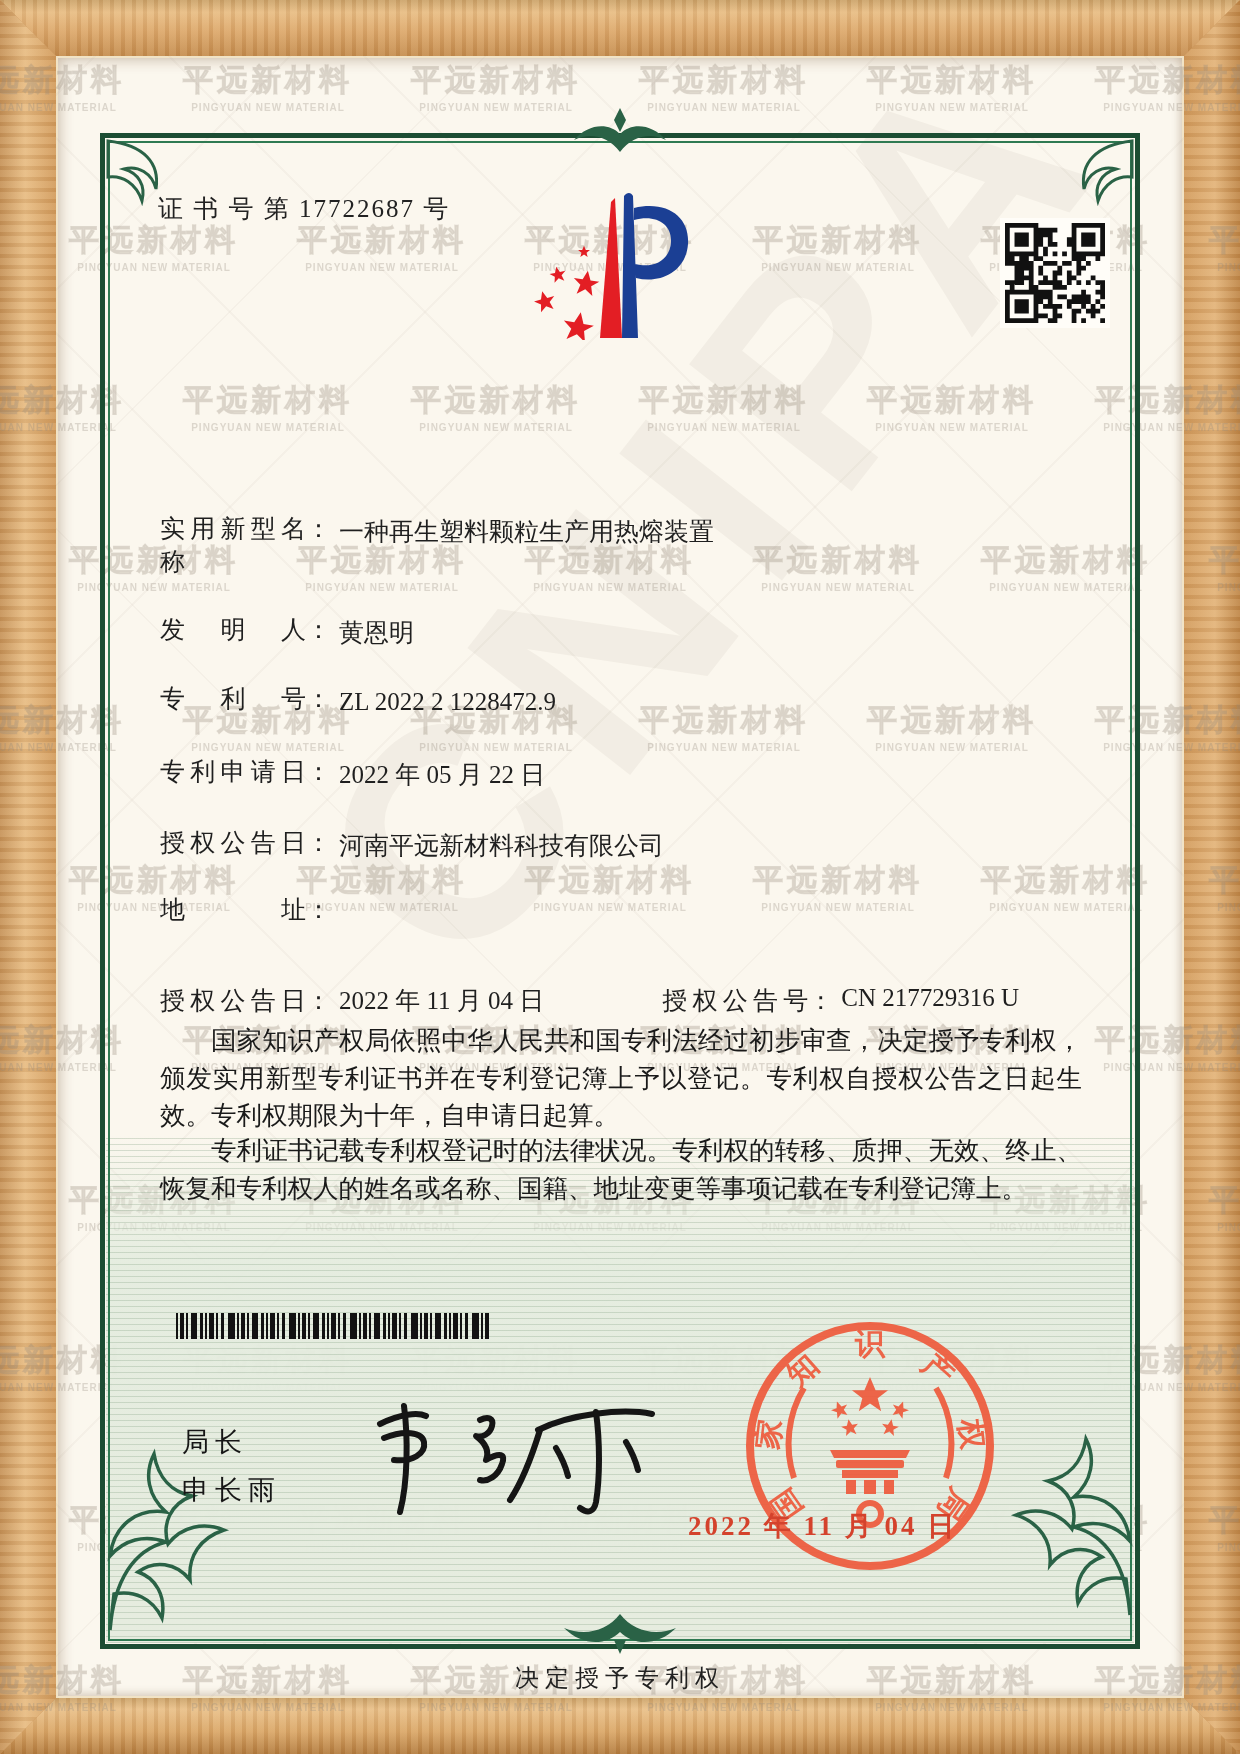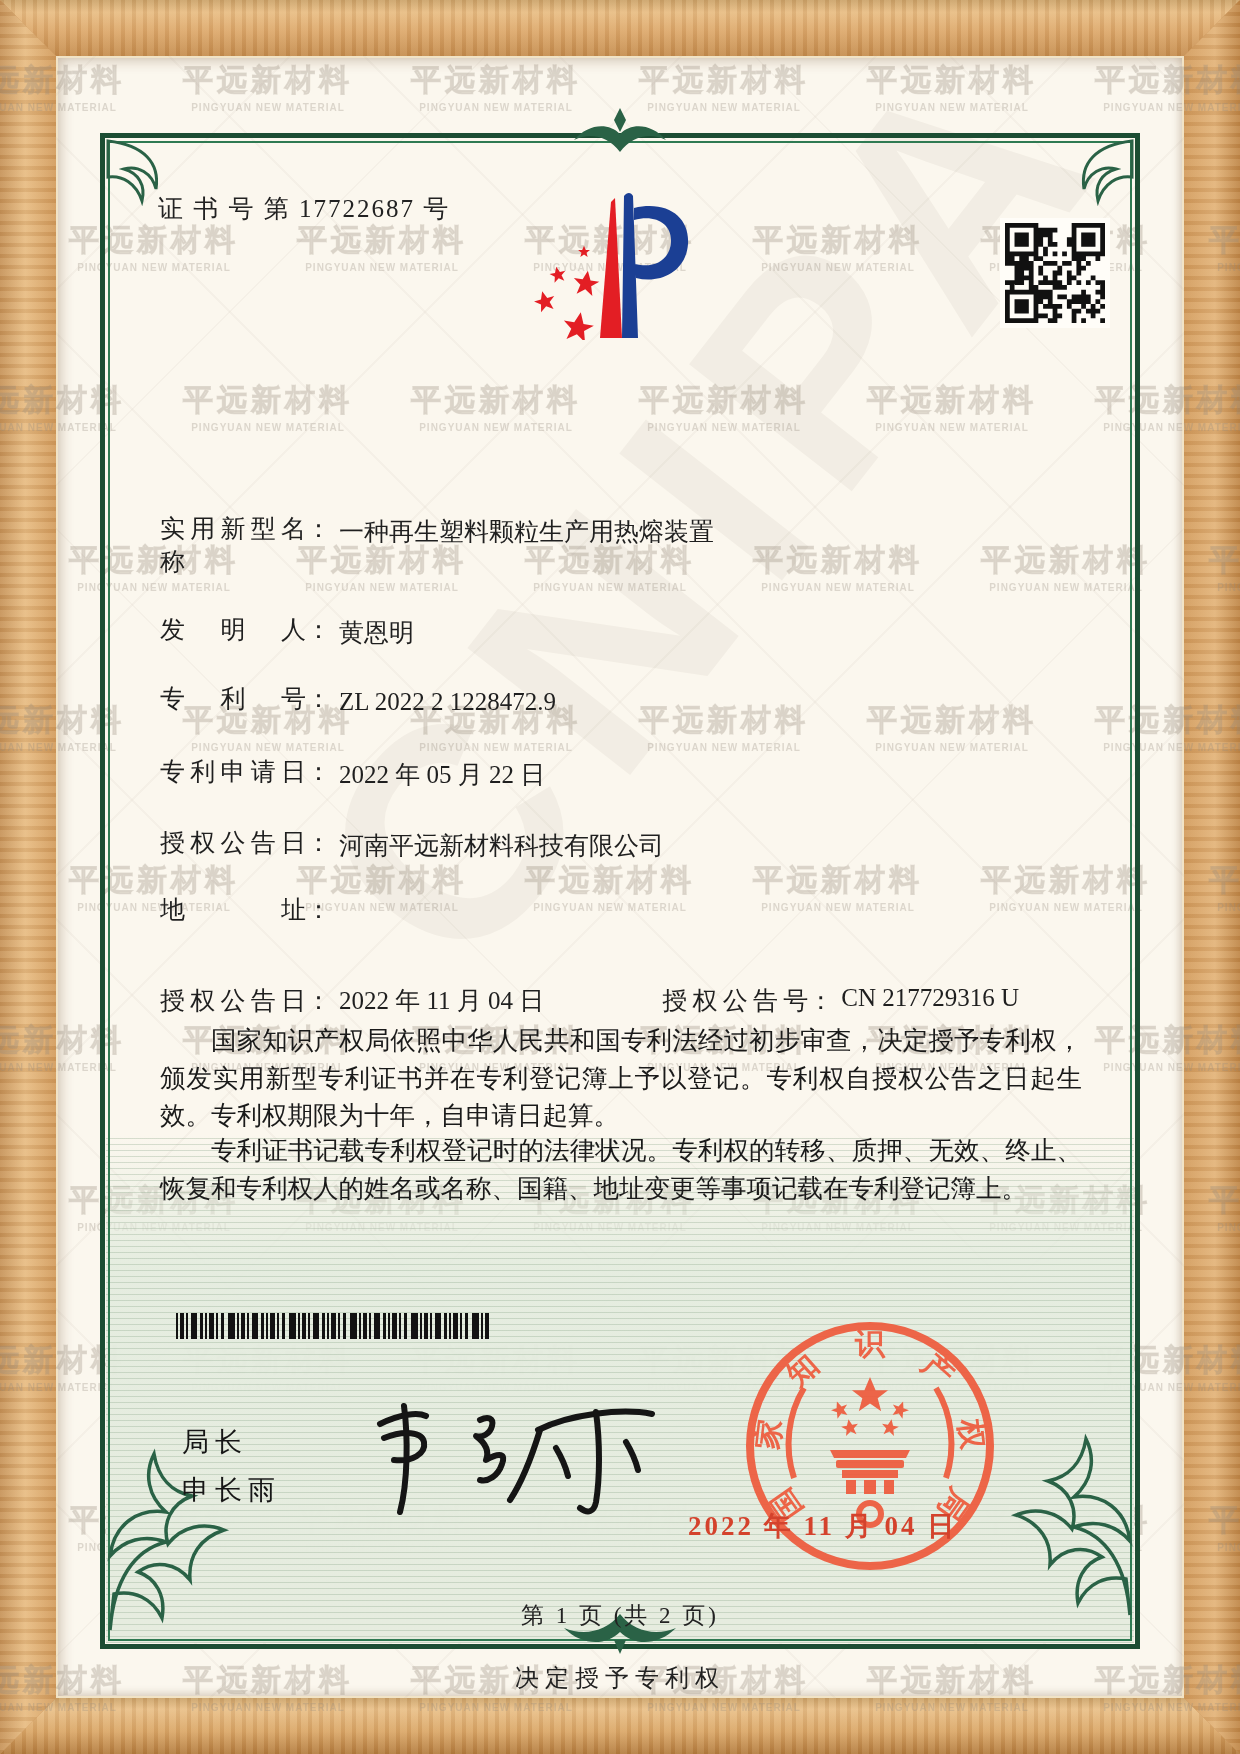--- a/index.html
+++ b/index.html
@@ -594,15 +594,14 @@
         <text transform="translate(128,128) rotate(-83.33333333333334) translate(0,-92)" text-anchor="middle" font-size="30" font-weight="bold" fill="#ee5a3c">家</text>
         <text transform="translate(128,128) rotate(-41.66666666666667) translate(0,-92)" text-anchor="middle" font-size="30" font-weight="bold" fill="#ee5a3c">知</text>
         <text transform="translate(128,128) rotate(0) translate(0,-92)" text-anchor="middle" font-size="30" font-weight="bold" fill="#ee5a3c">识</text>
         <text transform="translate(128,128) rotate(41.66666666666666) translate(0,-92)" text-anchor="middle" font-size="30" font-weight="bold" fill="#ee5a3c">产</text>
         <text transform="translate(128,128) rotate(83.33333333333331) translate(0,-92)" text-anchor="middle" font-size="30" font-weight="bold" fill="#ee5a3c">权</text>
         <text transform="translate(128,128) rotate(125) translate(0,-92)" text-anchor="middle" font-size="30" font-weight="bold" fill="#ee5a3c">局</text>
       </g>
   </svg>
   <div class="abs seal-date">2022 年 11 月 04 日</div>
 
-  <div class="abs page-footer">第 1 页 (共 2 页)</div>
   <div class="abs cont-note">决定授予专利权</div>
 </div>
 
 </body></html>

